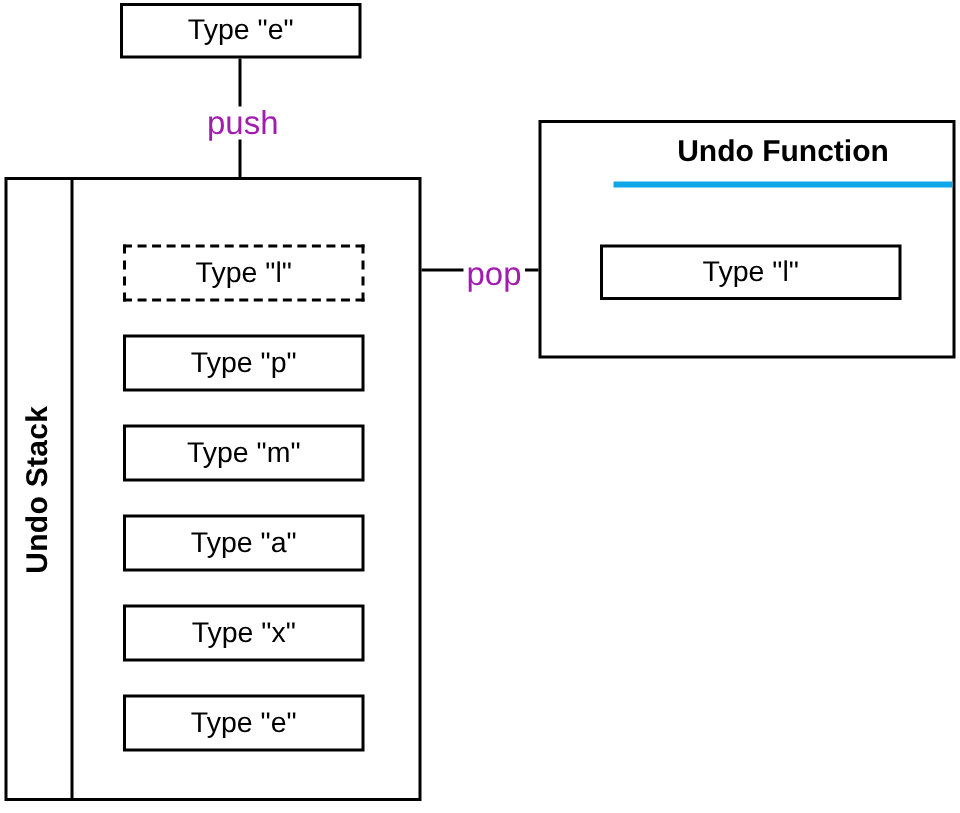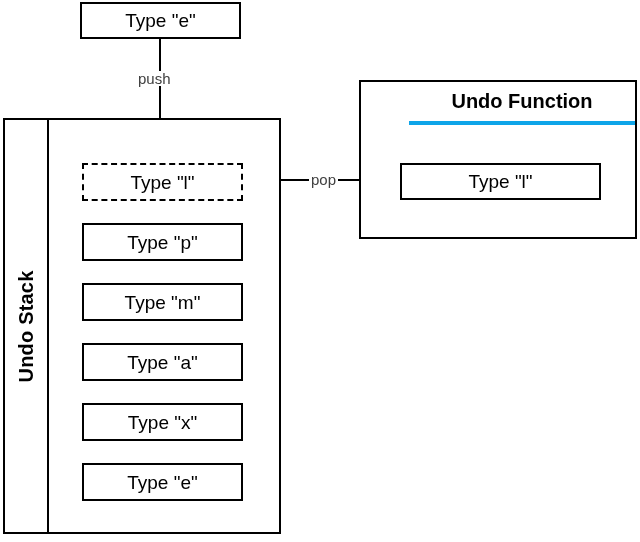--- a/index.html
+++ b/index.html
@@ -101,22 +101,22 @@
     font-size: 20px;
     font-weight: bold;
     color: #000000;
     white-space: nowrap;
     margin-left: 48px;
   }
 
   
   .edge-label {
     position: absolute;
-    font-size: 15px;
-    color: #404040;
+    font-size: 22px;
+    color: #a21caf;
     background: #ffffff;
     padding: 0 2px;
     line-height: 1;
     white-space: nowrap;
   }
   svg.connectors {
     position: absolute;
     left: 0;
     top: 0;
     width: 640px;

